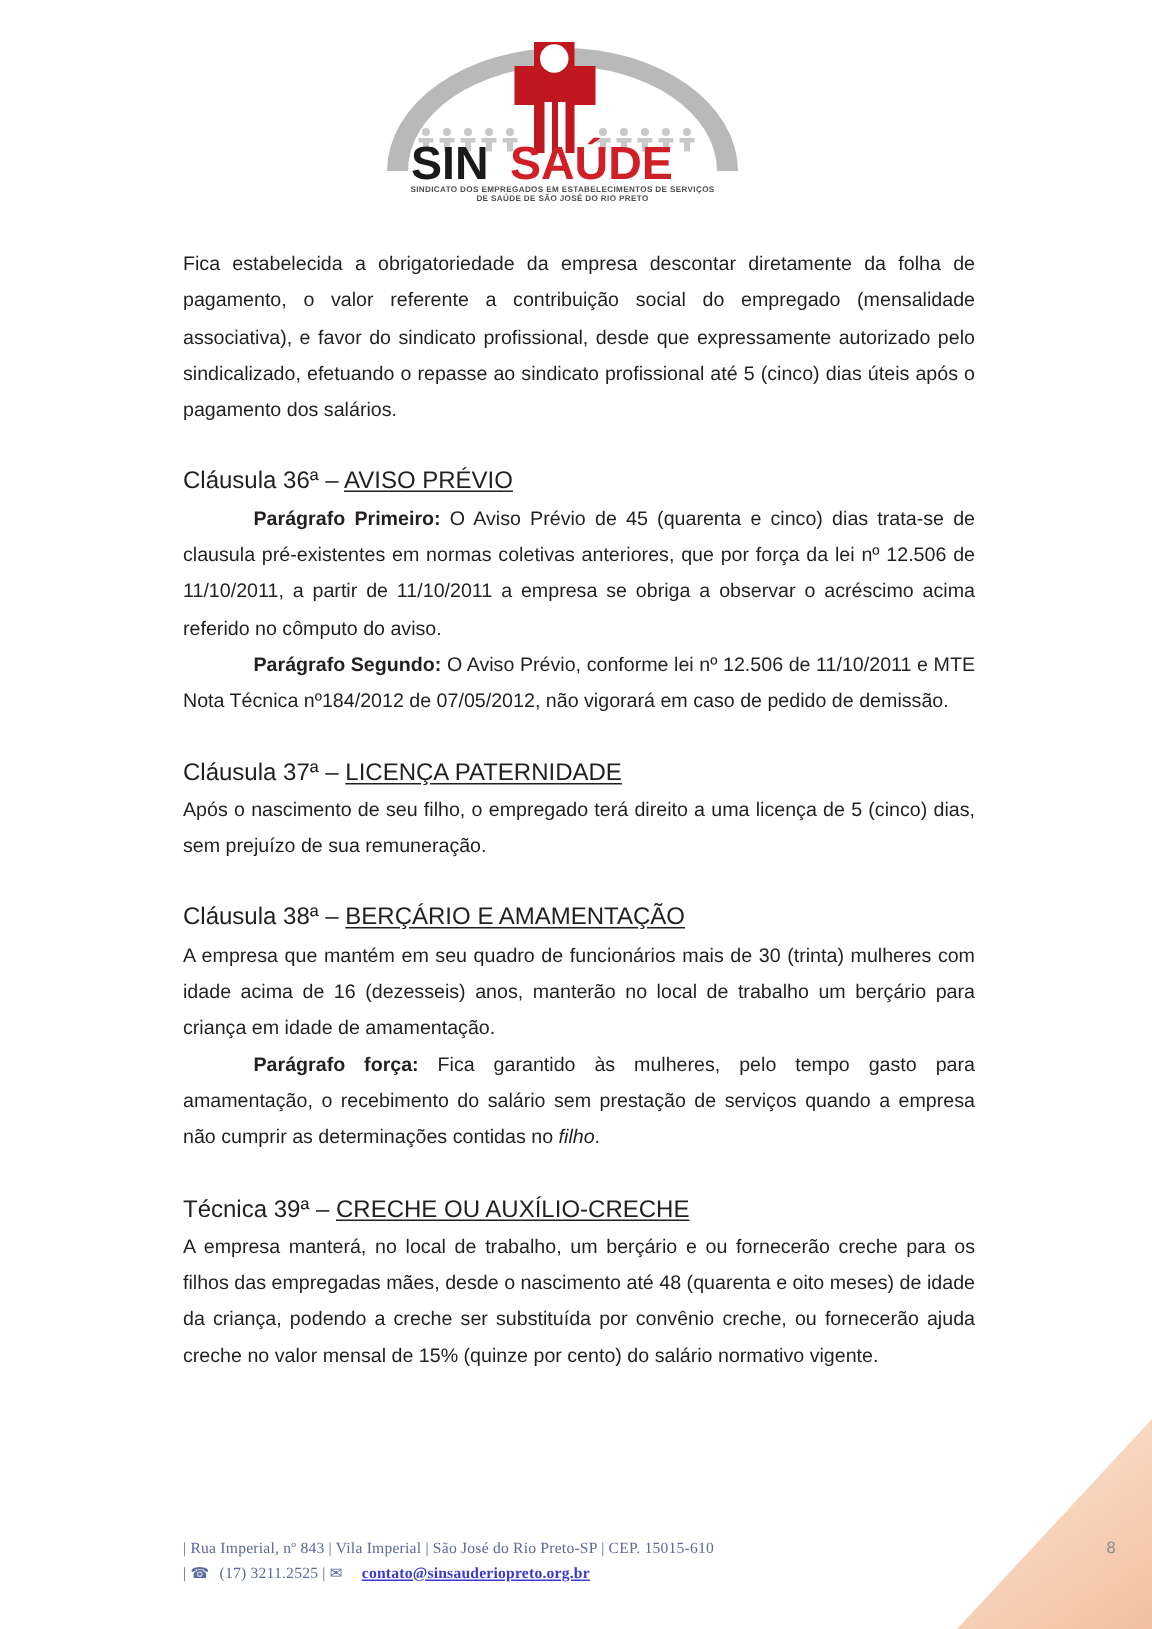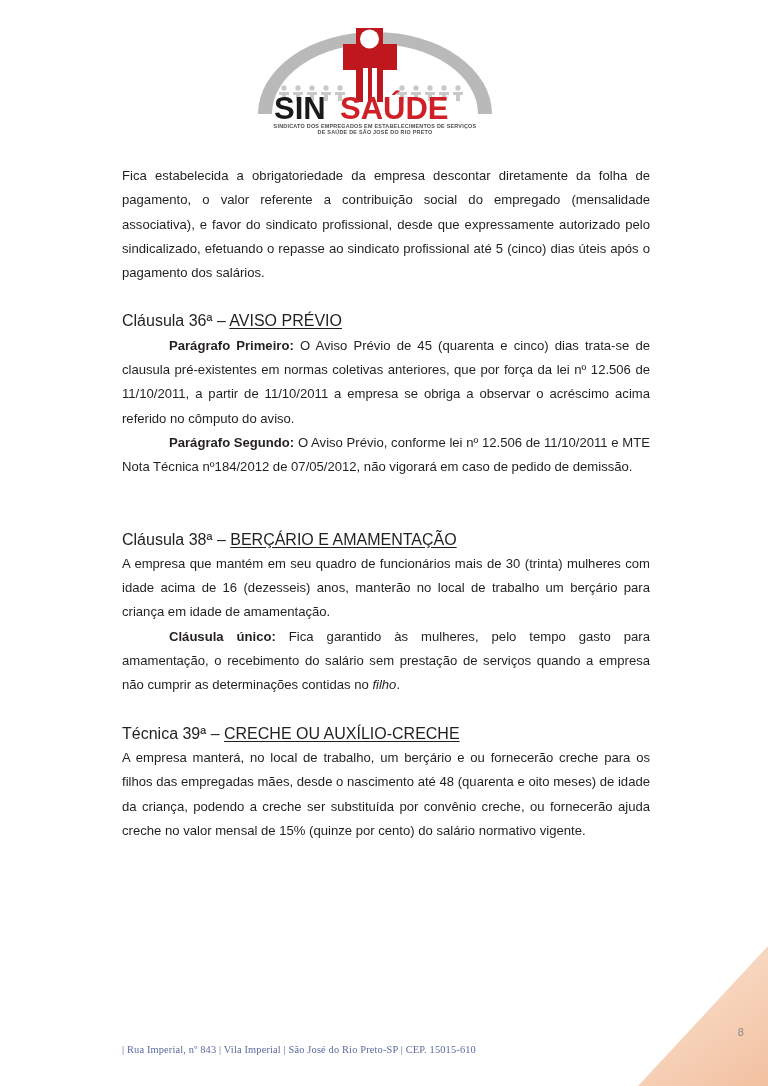--- a/index.html
+++ b/index.html
@@ -214,34 +214,44 @@
       <p class="para">
         <span class="lead">Parágrafo Primeiro:</span><span> O Aviso Prévio de 45 (quarenta e cinco) dias trata-se de clausula pré-existentes em normas coletivas anteriores, que por força da lei nº 12.506 de 11/10/2011, a partir de 11/10/2011 a empresa se obriga a observar o acréscimo acima referido no cômputo do aviso.</span>
       </p>
       <p class="para">
         <span class="lead">Parágrafo Segundo:</span><span> O Aviso Prévio, conforme lei nº 12.506 de 11/10/2011 e MTE Nota Técnica nº184/2012 de 07/05/2012, não vigorará em caso de pedido de demissão.</span>
       </p>
     </div>
 
     <div class="gap-md"></div>
 
+    <div>
+      <p class="clause-head">
+        <span>Cláusula 37ª</span>
+        <span>–</span>
+        <span class="title-underline">LICENÇA PATERNIDADE</span>
+      </p>
+      <p class="para">
+        <span>Após o nascimento de seu filho, o empregado terá direito a uma licença de 5 (cinco) dias, sem prejuízo de sua remuneração.</span>
+      </p>
+    </div>
 
     <div class="gap-md"></div>
 
     <div>
       <p class="clause-head">
         <span>Cláusula 38ª</span>
         <span>–</span>
         <span class="title-underline">BERÇÁRIO E AMAMENTAÇÃO</span>
       </p>
       <p class="para">
         <span>A empresa que mantém em seu quadro de funcionários mais de 30 (trinta) mulheres com idade acima de 16 (dezesseis) anos, manterão no local de trabalho um berçário para criança em idade de amamentação.</span>
       </p>
       <p class="para">
-        <span class="lead">Cláusula único:</span><span> Fica garantido às mulheres, pelo tempo gasto para amamentação, o recebimento do salário sem prestação de serviços quando a empresa não cumprir as determinações contidas no </span><span class="ital">filho</span><span>.</span>
+        <span class="lead">Parágrafo força:</span><span> Fica garantido às mulheres, pelo tempo gasto para amamentação, o recebimento do salário sem prestação de serviços quando a empresa não cumprir as determinações contidas no </span><span class="ital">filho</span><span>.</span>
       </p>
     </div>
 
     <div class="gap-md"></div>
 
     <div>
       <p class="clause-head">
         <span>Técnica 39ª</span>
         <span>–</span>
         <span class="title-underline">CRECHE OU AUXÍLIO-CRECHE</span>
@@ -250,20 +260,28 @@
         <span>A empresa manterá, no local de trabalho, um berçário e ou fornecerão creche para os filhos das empregadas mães, desde o nascimento até 48 (quarenta e oito meses) de idade da criança, podendo a creche ser substituída por convênio creche, ou fornecerão ajuda creche no valor mensal de 15% (quinze por cento) do salário normativo vigente.</span>
       </p>
     </div>
 
   </div>
 
   <div class="footer">
     <div class="line">
       <span>| Rua Imperial, nº 843  |  Vila Imperial  |  São José do Rio Preto-SP  | CEP. 15015-610</span>
     </div>
+    <div class="line">
+      <span class="sep">|</span>
+      <span class="icon-glyph">☎</span>
+      <span class="phone-num">(17) 3211.2525</span>
+      <span class="sep">|</span>
+      <span class="icon-glyph">✉</span>
+      <a class="mail" href="#">contato@sinsauderiopreto.org.br</a>
+    </div>
   </div>
 
   <div class="corner-deco">
     <div class="tri-grad"></div>
   </div>
   <div class="page-number">8</div>
 
 </div>
 
 </body></html>

